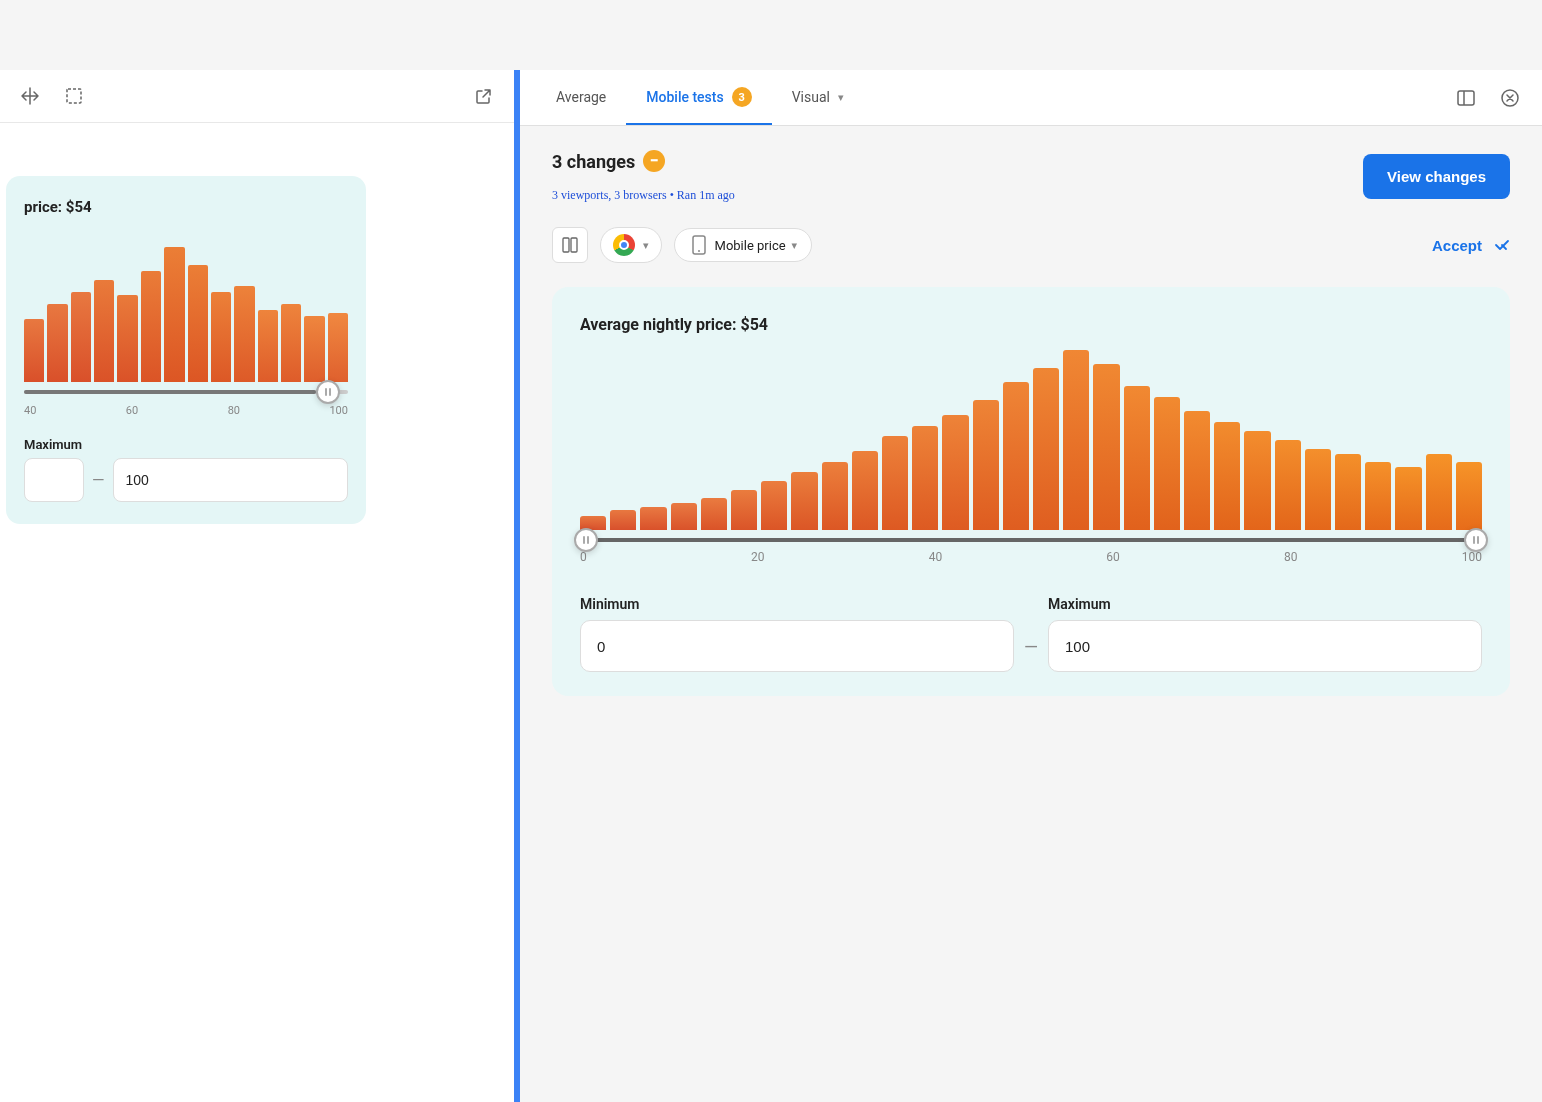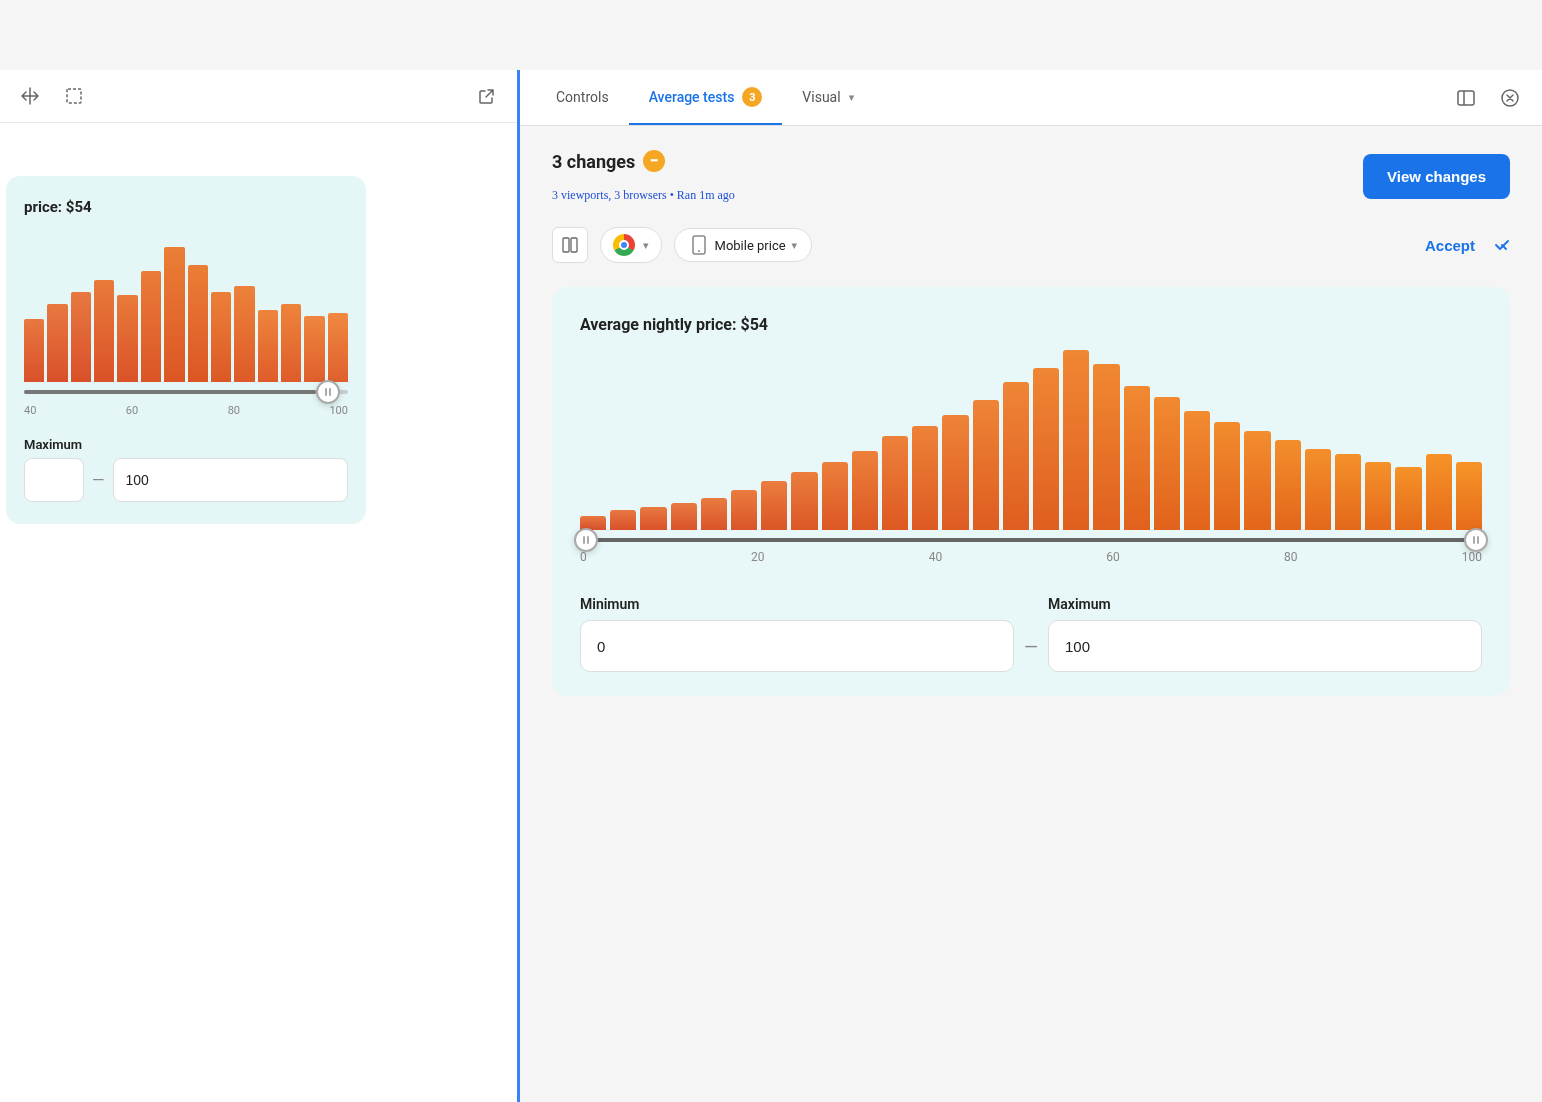--- a/index.html
+++ b/index.html
@@ -18,21 +18,21 @@
       height: 1102px;
       background: #f5f5f5;
       padding-top: 70px;
     }
 
     
     .left-panel {
       width: 520px;
       height: 100%;
       background: #fff;
-      border-right: 3px solid #3b82f6;
+      border-right: 6px solid #3b82f6;
       position: relative;
       overflow: hidden;
     }
 
     .left-toolbar {
       display: flex;
       align-items: center;
       justify-content: space-between;
       padding: 12px 16px;
       border-bottom: 1px solid #e8e8e8;
@@ -275,21 +275,21 @@
       height: 20px;
       display: flex;
       align-items: center;
       justify-content: center;
     }
 
     .accept-section {
       margin-left: auto;
       display: flex;
       align-items: center;
-      gap: 19px;
+      gap: 12px;
     }
 
     .accept-btn {
       color: #1a73e8;
       font-size: 15px;
       font-weight: 600;
       cursor: pointer;
       background: none;
       border: none;
     }
@@ -519,24 +519,24 @@
           </div>
         </div>
       </div>
     </div>
   </div>
 
   <div class="right-panel">
 
     <div class="tab-bar">
       <div class="tab">
-        <span>Controls</span>
+        <span>Average</span>
       </div>
       <div class="tab active">
-        <span>Average tests</span>
+        <span>Mobile tests</span>
         <div class="tab-badge">3</div>
       </div>
       <div class="tab">
         <span>Visual</span>
         <span style="font-size: 11px; color: #888;">▾</span>
       </div>
 
       <div class="tab-bar-right">
         <div class="icon-btn">
           <svg width="20" height="20" viewBox="0 0 20 20" fill="none">

